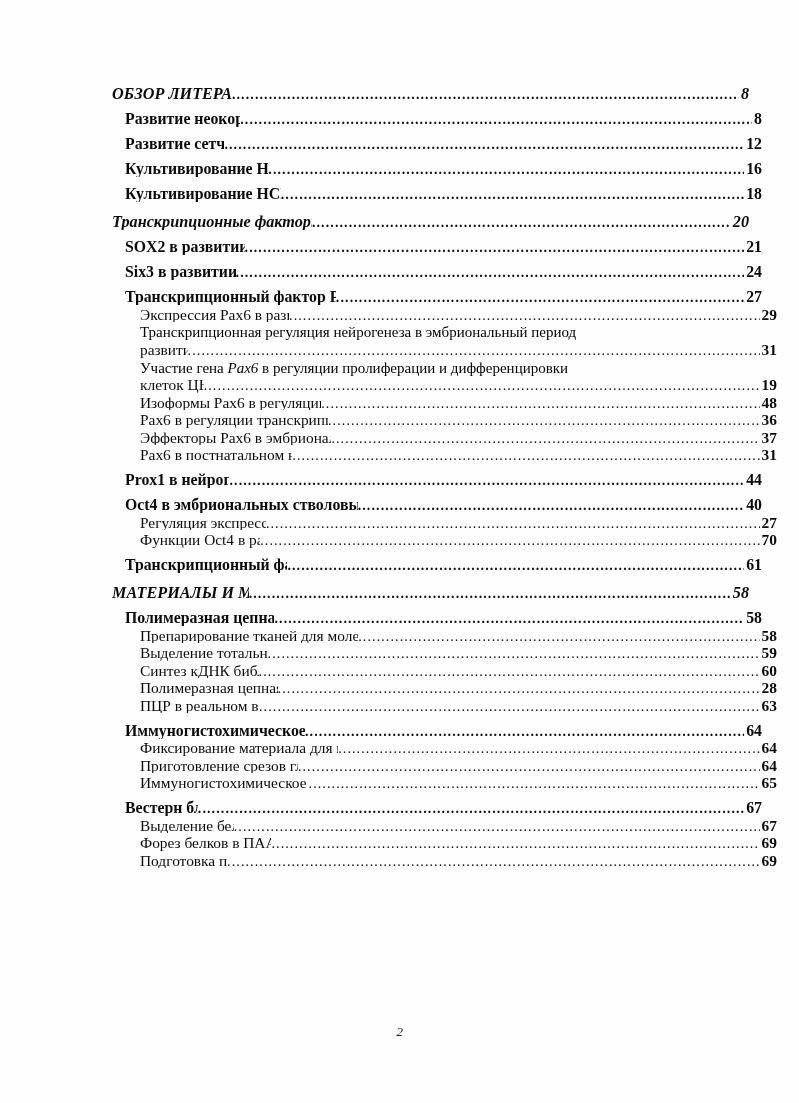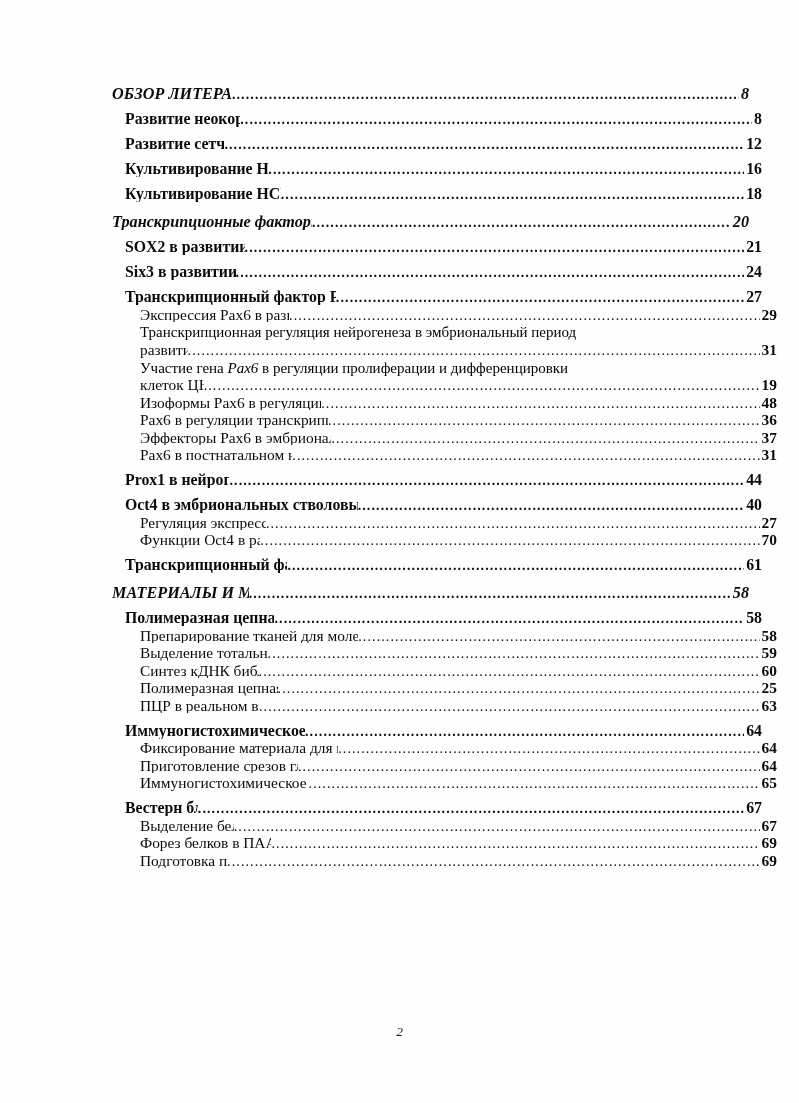--- a/index.html
+++ b/index.html
@@ -256,21 +256,21 @@
         <span class="pageno">59</span>
       </div>
       <div class="toc-entry lvl3 sp-xs">
         <span class="label">Синтез кДНК библиотек.</span>
         <span class="leader"></span>
         <span class="pageno">60</span>
       </div>
       <div class="toc-entry lvl3 sp-xs">
         <span class="label">Полимеразная цепная реакция</span>
         <span class="leader"></span>
-        <span class="pageno">25</span>
+        <span class="pageno">28</span>
       </div>
       <div class="toc-entry lvl3 sp-xs">
         <span class="label">ПЦР в реальном времени</span>
         <span class="leader"></span>
         <span class="pageno">63</span>
       </div>
       <div class="toc-entry lvl2 sp-md">
         <span class="label">Иммуногистохимическое окрашивание.</span>
         <span class="leader"></span>
         <span class="pageno">64</span>

